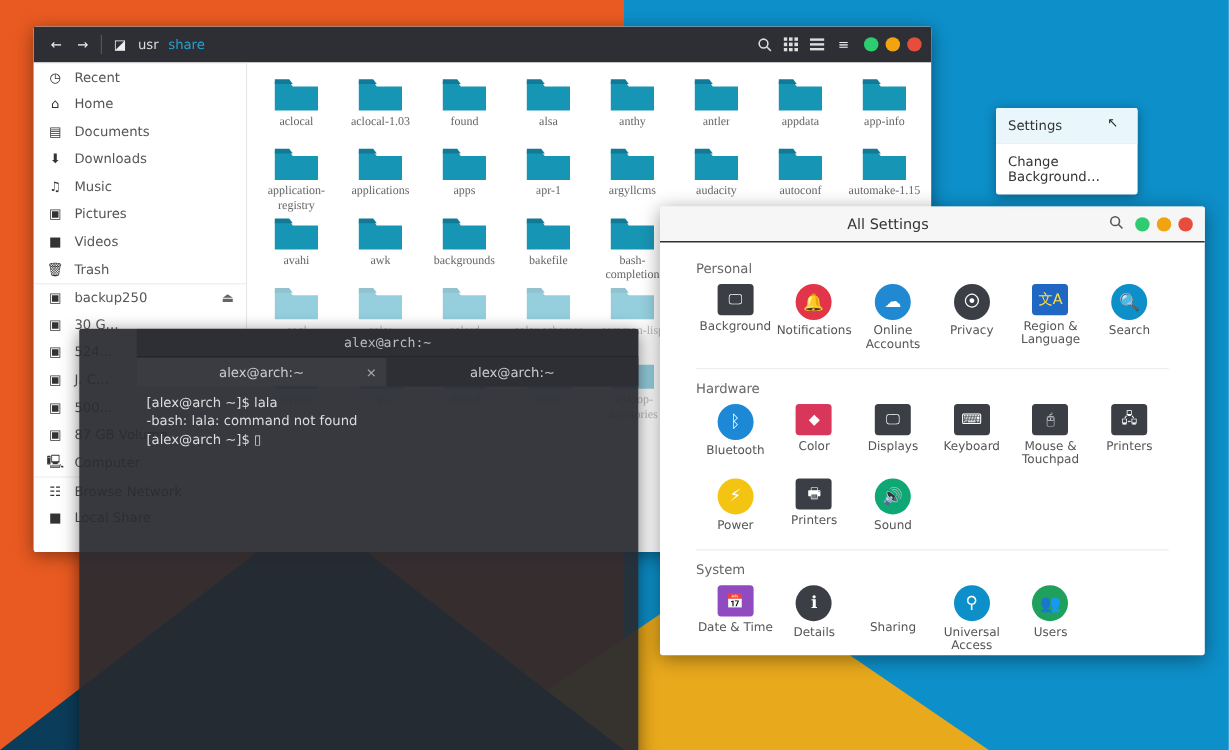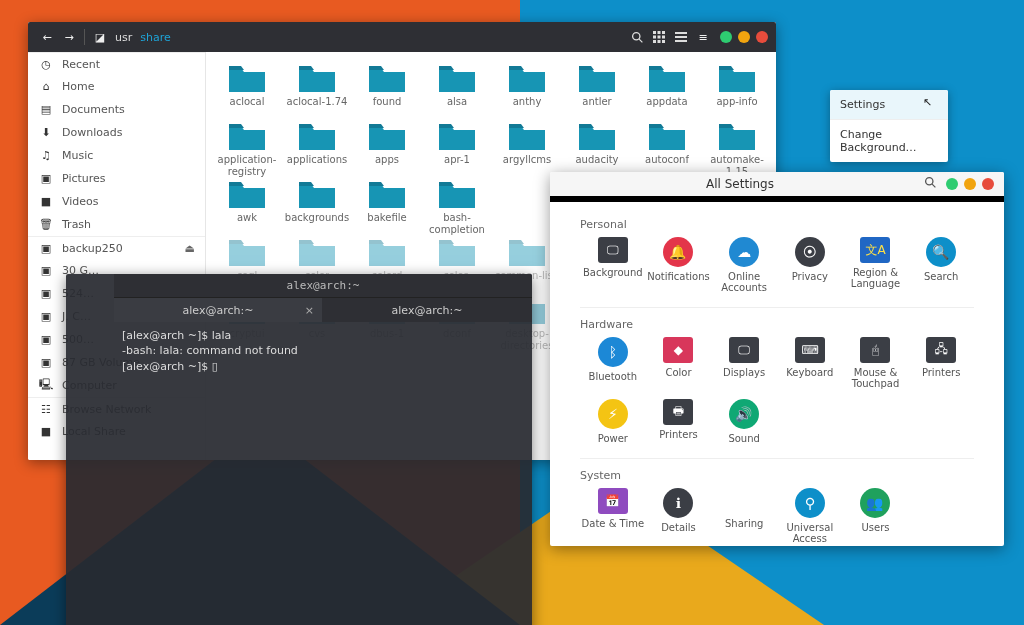--- a/index.html
+++ b/index.html
@@ -27,34 +27,34 @@
   .side-item { display: flex; align-items: center; height: 23px; padding: 0 10px; cursor: pointer; }
   .side-item .ic { width: 16px; text-align: center; color: #333; font-size: 11px; }
   .side-item .lbl { padding-left: 8px; flex: 1; }
   .side-item.sep-top { border-top: 1px solid #eee; }
   .eject { color: #666; font-size: 11px; }
 
   .folders { flex: 1; overflow-y: auto; padding: 10px 6px; background: #fff; }
   .folder-grid { display: grid; grid-template-columns: repeat(8, 70px); gap: 6px 0; justify-content: start; }
   .folder { display: flex; flex-direction: column; align-items: center; text-align: center; font-size: 10px; color: #666; cursor: pointer; }
   .folder svg { flex-shrink: 0; }
-  .folder .name { margin-top: 2px; max-width: 66px; word-wrap: break-word; line-height: 1.15; height: 24px; overflow: hidden; }
+  .folder .name { margin-top: 2px; max-width: 66px; word-wrap: break-word; line-height: 1.15; height: 24px; overflow: hidden; font-family: Liberation Serif, serif; }
 
   
   .term { position: absolute; left: 66px; top: 274px; width: 466px; height: 372px; background: rgba(40,42,48,.93); box-shadow: 0 3px 14px rgba(0,0,0,.5); border-radius: 2px; overflow: hidden; color: #ddd; font-family: "DejaVu Sans Mono", monospace; font-size: 11px; padding-left: 48px; }
   .term-title { height: 24px; background: #2e2f34; display: flex; align-items: center; justify-content: center; color: #bbb; font-size: 11px; font-family: inherit; border-bottom: 1px solid #222; }
   .term-tabs { height: 24px; display: flex; background: #3a3c42; }
   .term-tab { flex: 1; display: flex; align-items: center; justify-content: center; position: relative; font-family: "DejaVu Sans", sans-serif; font-size: 11px; color: #ccc; border-right: 1px solid #2e2f34; cursor: pointer; }
   .term-tab .close { position: absolute; right: 8px; color: #aaa; cursor: pointer; }
   .term-tab.active { background: #2e2f34; }
   .term-content { padding: 6px 8px; white-space: pre; line-height: 1.4; }
 
   
   .settings { position: absolute; left: 550px; top: 172px; width: 454px; height: 374px; background: #fff; box-shadow: 0 3px 16px rgba(0,0,0,.4); border-radius: 2px; display: flex; flex-direction: column; overflow: hidden; }
-  .settings-title { height: 30px; background: #f6f6f6; border-bottom: 6px solid #000000; display: flex; align-items: center; padding: 0 10px; font-size: 12px; color: #333; }
+  .settings-title { height: 30px; background: #f6f6f6; border-bottom: 1px solid #000000; display: flex; align-items: center; padding: 0 10px; font-size: 12px; color: #333; }
   .settings-title .spacer { flex: 1; }
   .settings-body { flex: 1; overflow-y: auto; padding: 8px 30px; }
   .section-label { font-size: 11px; color: #666; margin: 8px 0 6px 0; }
   .icon-grid { display: grid; grid-template-columns: repeat(6, 1fr); gap: 10px 0; margin-bottom: 10px; }
   .icon-grid.hr-after { border-bottom: 1px solid #eee; padding-bottom: 14px; }
   .app-icon { display: flex; flex-direction: column; align-items: center; font-size: 10px; color: #555; text-align: center; cursor: pointer; }
   .circ { width: 30px; height: 30px; border-radius: 50%; display: flex; align-items: center; justify-content: center; color: #fff; font-size: 14px; margin-bottom: 4px; }
   .sq { width: 30px; height: 26px; border-radius: 3px; background: #3b3e45; display: flex; align-items: center; justify-content: center; margin-bottom: 4px; position: relative; }
   .app-icon .lbl { line-height: 1.1; }
 
@@ -191,21 +191,21 @@
               <path d="M2 6 L14 6 L17 10 L38 10 L38 30 L2 30 Z" fill="#1795b4"></path>
               <path d="M2 4 L14 4 L17 8 L2 8 Z" fill="#127a96"></path>
             </svg>
             <div class="name">aclocal</div>
           </div>
           <div class="folder">
             <svg width="40" height="32" viewBox="0 0 40 32">
               <path d="M2 6 L14 6 L17 10 L38 10 L38 30 L2 30 Z" fill="#1795b4"></path>
               <path d="M2 4 L14 4 L17 8 L2 8 Z" fill="#127a96"></path>
             </svg>
-            <div class="name">aclocal-1.74</div>
+            <div class="name">aclocal-1.03</div>
           </div>
           <div class="folder">
             <svg width="40" height="32" viewBox="0 0 40 32">
               <path d="M2 6 L14 6 L17 10 L38 10 L38 30 L2 30 Z" fill="#1795b4"></path>
               <path d="M2 4 L14 4 L17 8 L2 8 Z" fill="#127a96"></path>
             </svg>
             <div class="name">found</div>
           </div>
           <div class="folder">
             <svg width="40" height="32" viewBox="0 0 40 32">
@@ -295,20 +295,27 @@
           </div>
           <div class="folder">
             <svg width="40" height="32" viewBox="0 0 40 32">
               <path d="M2 6 L14 6 L17 10 L38 10 L38 30 L2 30 Z" fill="#1795b4"></path>
               <path d="M2 4 L14 4 L17 8 L2 8 Z" fill="#127a96"></path>
             </svg>
             <div class="name">automake-1.15</div>
           </div>
         </div>
       <div class="folder-grid" id="folders3">
+          <div class="folder">
+            <svg width="40" height="32" viewBox="0 0 40 32">
+              <path d="M2 6 L14 6 L17 10 L38 10 L38 30 L2 30 Z" fill="#1795b4"></path>
+              <path d="M2 4 L14 4 L17 8 L2 8 Z" fill="#127a96"></path>
+            </svg>
+            <div class="name">avahi</div>
+          </div>
           <div class="folder">
             <svg width="40" height="32" viewBox="0 0 40 32">
               <path d="M2 6 L14 6 L17 10 L38 10 L38 30 L2 30 Z" fill="#1795b4"></path>
               <path d="M2 4 L14 4 L17 8 L2 8 Z" fill="#127a96"></path>
             </svg>
             <div class="name">awk</div>
           </div>
           <div class="folder">
             <svg width="40" height="32" viewBox="0 0 40 32">
               <path d="M2 6 L14 6 L17 10 L38 10 L38 30 L2 30 Z" fill="#1795b4"></path>

